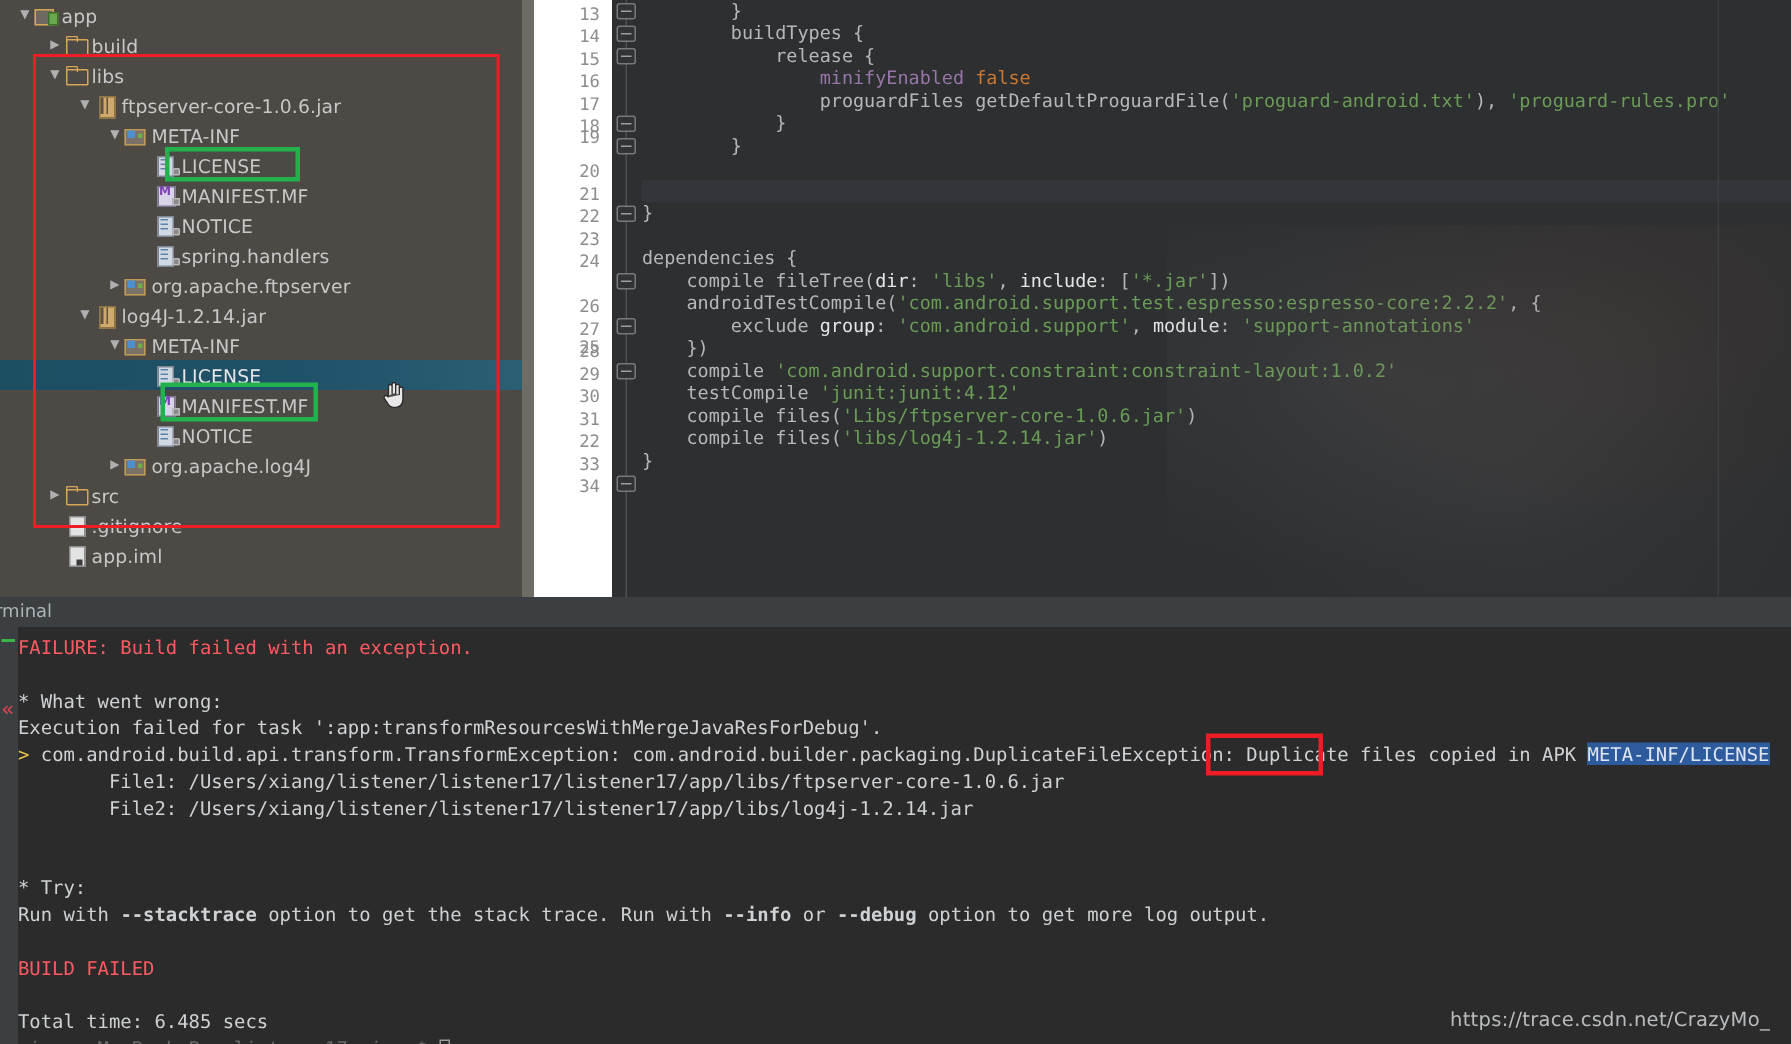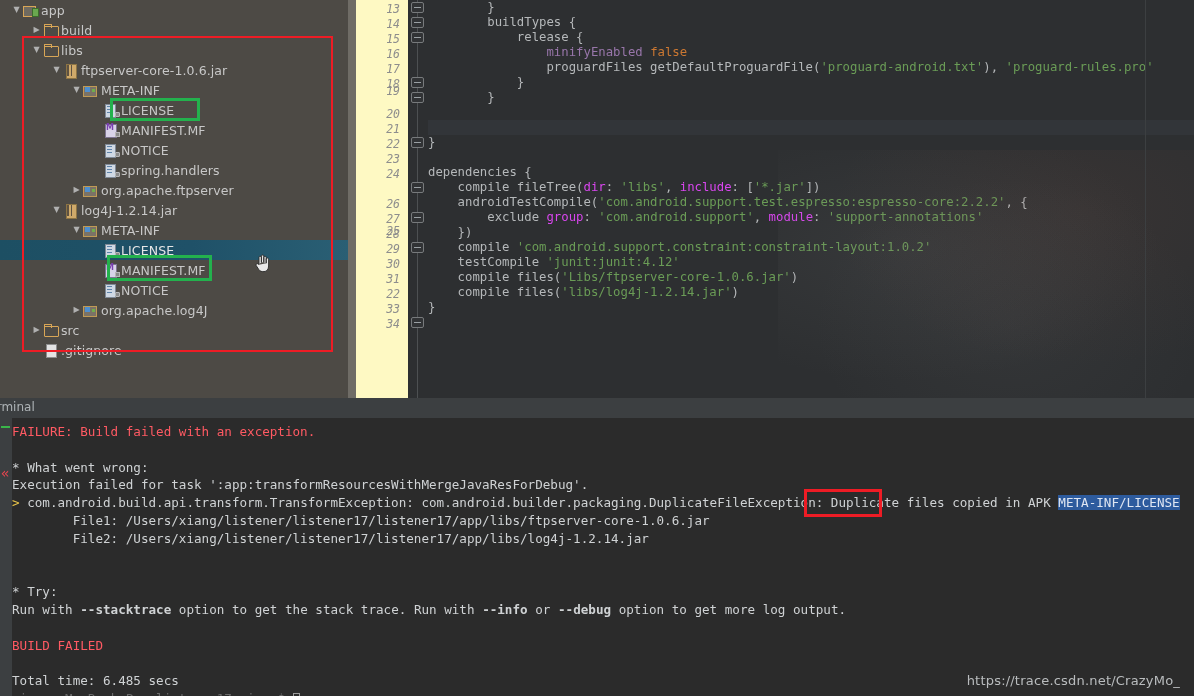--- a/index.html
+++ b/index.html
@@ -158,22 +158,21 @@
     width:846px; height:398px;
     background:#2d2f31;
     overflow:hidden;
   }
   #editor-left-edge {
     position:absolute; left:0; top:0; width:8px; height:100%;
     background:#6f6c66;
   }
   #gutter {
     position:absolute; left:8px; top:0; width:52px; height:100%;
-    background:#fef9c3;
-    font-style:italic;
+    background:#ffffff;
   }
   .lineno {
     position:absolute; right:8px;
     font-family:"DejaVu Sans Mono","Liberation Mono",monospace;
     font-size:11.5px; color:#8d8d8d; line-height:15px; text-align:right;
   }
   #foldcol { position:absolute; left:60px; top:0; width:20px; height:100%; }
   .foldline {
     position:absolute; left:9px; width:1px; background:#4d5052;
   }
@@ -190,21 +189,21 @@
     font-family:"DejaVu Sans Mono","Liberation Mono",monospace;
     font-size:12.3px; line-height:15px; color:#b9bdbf;
     white-space:pre;
   }
   .cl { height:15px; white-space:pre; }
   .cl.cur { background:#323539; }
   .kw   { color:#cc7832; }
   .str  { color:#6a9c56; }
   .fn   { color:#b5b8ba; }
   .attr { color:#9876aa; }
-  .dim  { color:#d946ef; }
+  .dim  { color:#e5e5e5; }
   #right-rule {
     position:absolute; right:48px; top:0; width:1px; height:100%;
     background:#3c3f41;
   }
   
   #ghost {
     position:absolute; left:430px; top:150px; width:420px; height:250px;
     background:
       radial-gradient(ellipse at 30% 40%, rgba(120,120,120,.13), transparent 62%),
       radial-gradient(ellipse at 72% 25%, rgba(150,90,70,.10), transparent 58%),
@@ -389,20 +388,26 @@
           <span class="indent" style="width: 30px;"></span>
           <span class="arrow">▶</span>
           <span class="ico ico-folder"></span>
           <span class="lbl">src</span>
         </div>
         <div class="row">
           <span class="indent" style="width: 30px;"></span>
           <span class="arrow none">▶</span>
           <span class="ico ico-doc"></span>
           <span class="lbl">.gitignore</span>
+        </div>
+        <div class="row">
+          <span class="indent" style="width: 30px;"></span>
+          <span class="arrow none">▶</span>
+          <span class="ico ico-doc2"></span>
+          <span class="lbl">app.iml</span>
         </div>
       </div>
   </div>
   <div id="red-box-tree"></div>
   <div class="green-box" id="green-box-1"></div>
   <div class="green-box" id="green-box-2"></div>
 
   <svg id="cursor" viewBox="0 0 18 20">
     <path d="M5 11 V4.5 a1.2 1.2 0 0 1 2.4 0 V9.5 M7.4 9.3 V3.2 a1.2 1.2 0 0 1 2.4 0 V9.4 M9.8 9.6 V4.4 a1.2 1.2 0 0 1 2.4 0 V10 M12.2 10.3 V6.2 a1.2 1.2 0 0 1 2.4 0 V13 c0 3.2 -1.8 5.6 -4.6 5.6 h-1.4 c-2.4 0 -3.4 -1.3 -4.4 -3.1 L2.2 12.6 a1.3 1.3 0 0 1 2 -1.6 L5 11.8" fill="#e8e8e8" stroke="#2a2a2a" stroke-width="0.9"></path>
   </svg>

